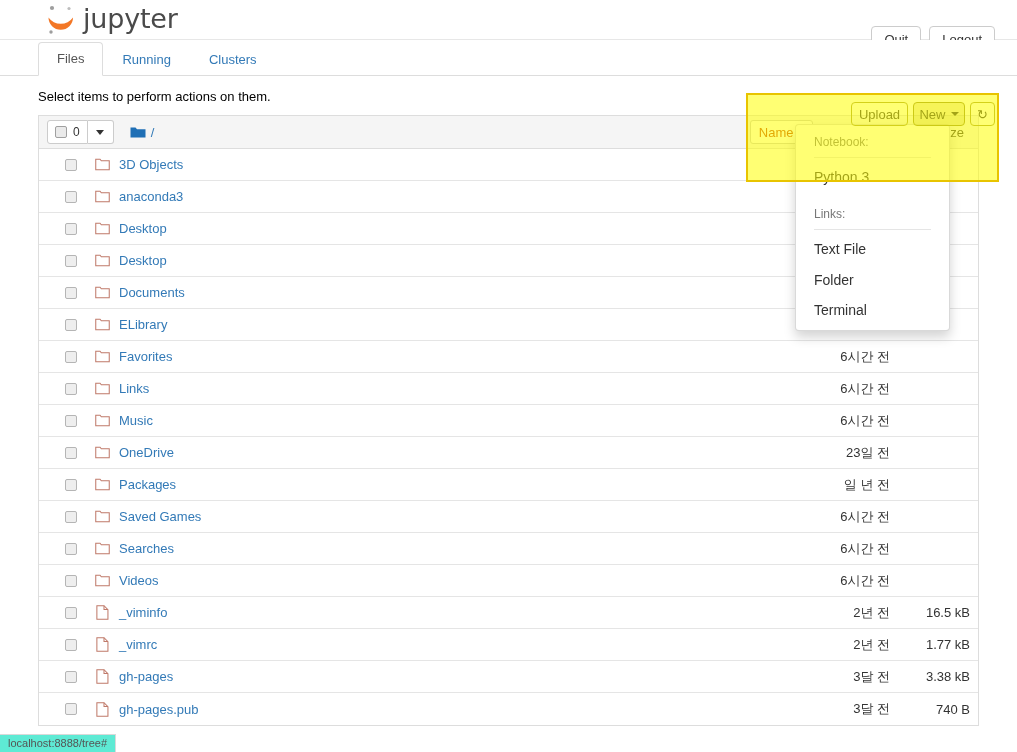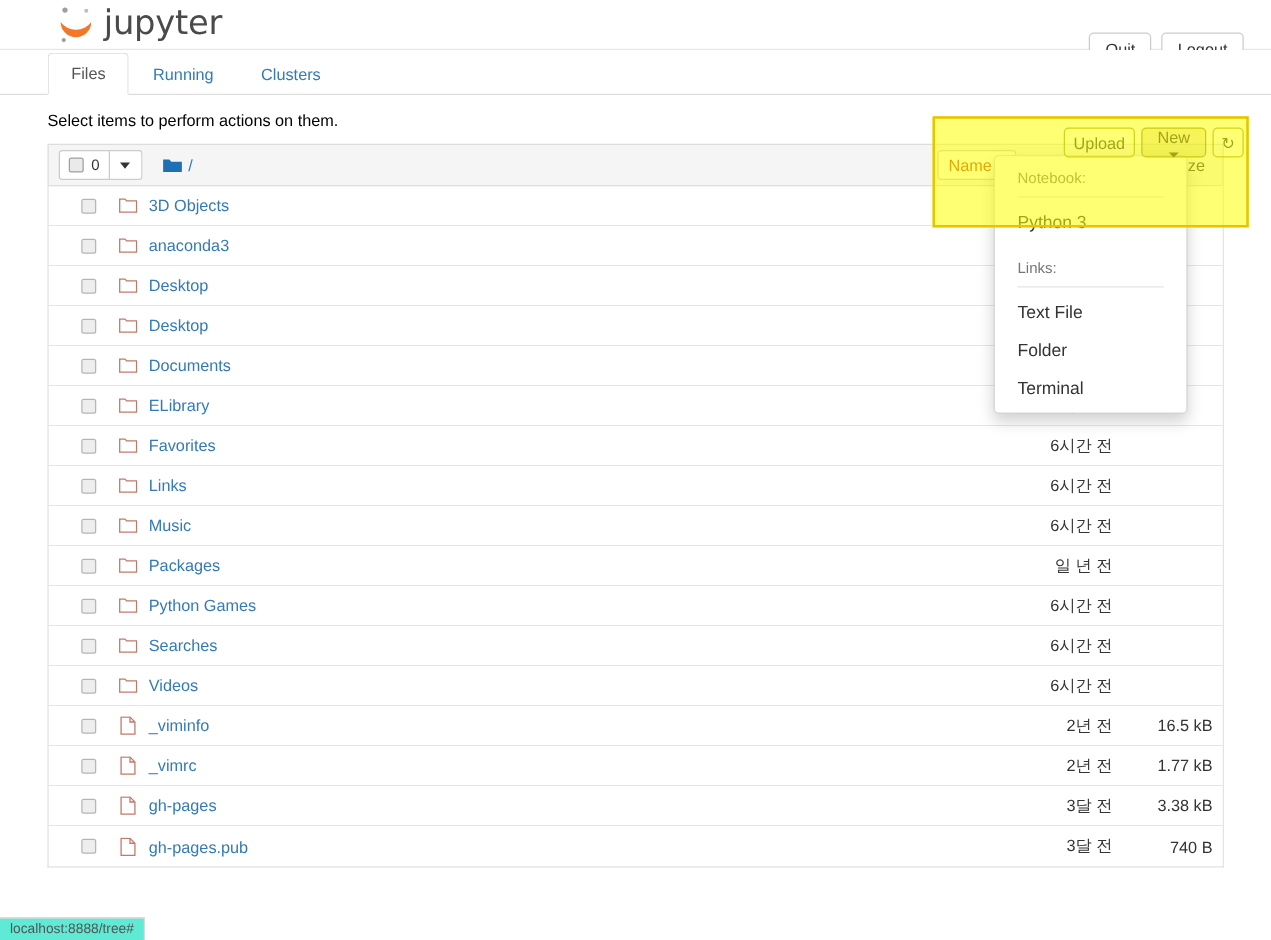--- a/index.html
+++ b/index.html
@@ -261,21 +261,20 @@
     color: #333;
     display: flex; align-items: center; justify-content: center;
     gap: 5px;
     cursor: pointer;
   }
   #upload-btn { left: 103px; top: 7px; width: 57px; height: 24px; }
   #new-btn {
     left: 165px; top: 7px; width: 52px; height: 24px;
     background: rgba(180,170,40,0.28);
     border-color: #8f8a30;
-    flex-direction: column;
   }
   #refresh-btn { left: 222px; top: 7px; width: 25px; height: 24px; }
   .caret-sm {
     width: 0; height: 0;
     border-left: 4px solid transparent;
     border-right: 4px solid transparent;
     border-top: 4px solid #333;
   }
   .refresh-glyph { font-size: 13px; color: #333; line-height: 1; }
 
@@ -440,31 +439,41 @@
         <span class="row-name">Music</span>
         <span class="row-spacer"></span>
         <span class="row-time">6시간 전</span>
         <span class="row-size"></span>
       </div>
       <div class="file-row">
         <span class="row-cbox"></span>
         <svg class="row-icon" viewBox="0 0 16 14">
           <path d="M0.8 1.4 h4.6 l1.3 1.6 h8.5 v9.6 h-14.4 z" fill="none" stroke="#c07a6a" stroke-width="1.1"></path>
         </svg>
+        <span class="row-name">OneDrive</span>
+        <span class="row-spacer"></span>
+        <span class="row-time">23일 전</span>
+        <span class="row-size"></span>
+      </div>
+      <div class="file-row">
+        <span class="row-cbox"></span>
+        <svg class="row-icon" viewBox="0 0 16 14">
+          <path d="M0.8 1.4 h4.6 l1.3 1.6 h8.5 v9.6 h-14.4 z" fill="none" stroke="#c07a6a" stroke-width="1.1"></path>
+        </svg>
         <span class="row-name">Packages</span>
         <span class="row-spacer"></span>
         <span class="row-time">일 년 전</span>
         <span class="row-size"></span>
       </div>
       <div class="file-row">
         <span class="row-cbox"></span>
         <svg class="row-icon" viewBox="0 0 16 14">
           <path d="M0.8 1.4 h4.6 l1.3 1.6 h8.5 v9.6 h-14.4 z" fill="none" stroke="#c07a6a" stroke-width="1.1"></path>
         </svg>
-        <span class="row-name">Python Games</span>
+        <span class="row-name">Saved Games</span>
         <span class="row-spacer"></span>
         <span class="row-time">6시간 전</span>
         <span class="row-size"></span>
       </div>
       <div class="file-row">
         <span class="row-cbox"></span>
         <svg class="row-icon" viewBox="0 0 16 14">
           <path d="M0.8 1.4 h4.6 l1.3 1.6 h8.5 v9.6 h-14.4 z" fill="none" stroke="#c07a6a" stroke-width="1.1"></path>
         </svg>
         <span class="row-name">Searches</span>

